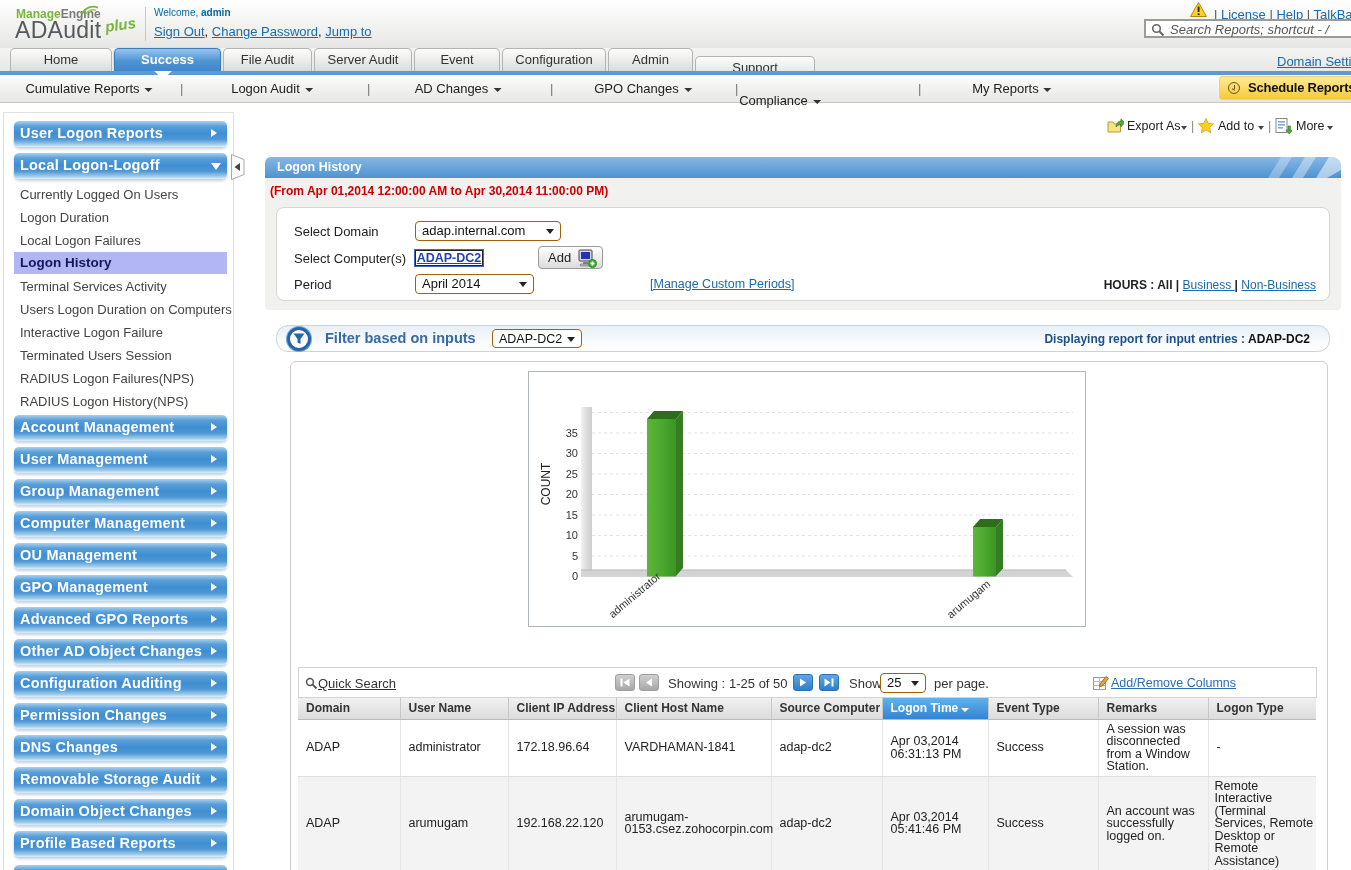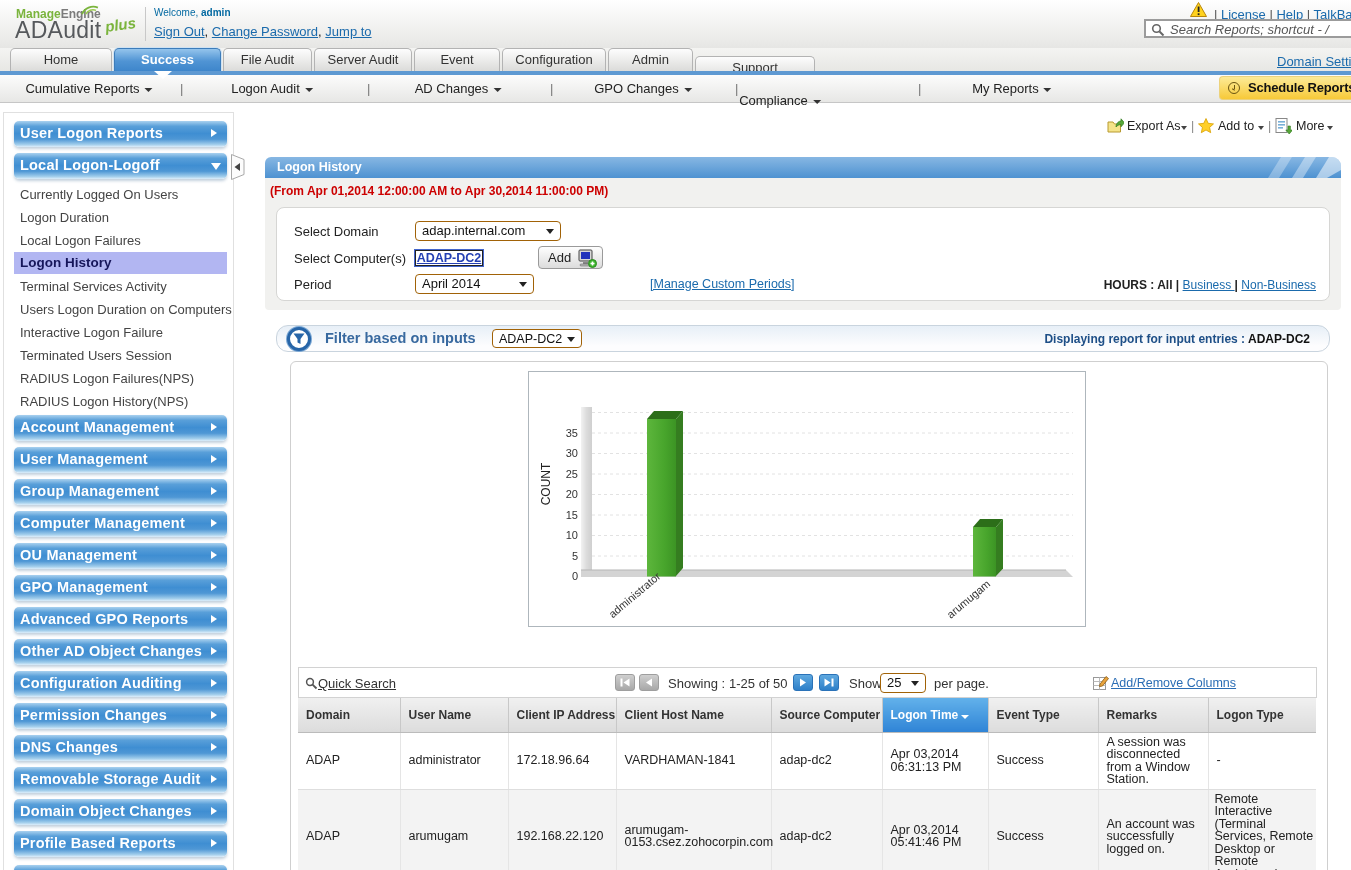--- a/index.html
+++ b/index.html
@@ -109,21 +109,21 @@
 
 #qsbar { left:298px; top:667px; width:1019px; height:31px; border:1px solid #d2d2d2; background:#fff; }
 #qslink { position:absolute; left:19px; top:8px; font-size:13px; color:#333; text-decoration:underline; }
 .pgbtn { position:absolute; top:6px; width:20px; height:17px; border-radius:3px; }
 .pgbtn.gray { background:linear-gradient(#cfcfcf,#a8a8a8); border:1px solid #9e9e9e; }
 .pgbtn.blue { background:linear-gradient(#5fa9e0,#2d7fc8); border:1px solid #2a72b8; }
 #rtable { position:absolute; left:298px; top:698px; width:1018px; border-collapse:collapse; table-layout:fixed;
   font-size:12.5px; color:#222; }
 #rtable th { background:linear-gradient(#f0f0f0,#dcdcdc); border-right:1px solid #c8c8c8;
   border-bottom:1px solid #bbb; font-size:12px; color:#333; text-align:left; padding:3px 0 3px 8px;
-  font-weight:bold; white-space:nowrap; overflow:hidden; height:34px; }
+  font-weight:bold; white-space:nowrap; overflow:hidden; height:21px; }
 #rtable th.lt { background:linear-gradient(#62b1ea,#2f84d6); color:#fff;margin-top:20px; }
 #rtable td { border-right:1px solid #e5e5e5; border-bottom:1px solid #dedede; padding:3px 3px 3px 8px;
   vertical-align:middle; line-height:12.5px; }
 #rtable tr.r2 td { background:#f3f3f3; }
 </style>
 </head>
 <body>
 
 <div class="abs" id="hdr"></div>
 <div class="abs" id="logo-me"><b>Manage</b>Engine</div>

